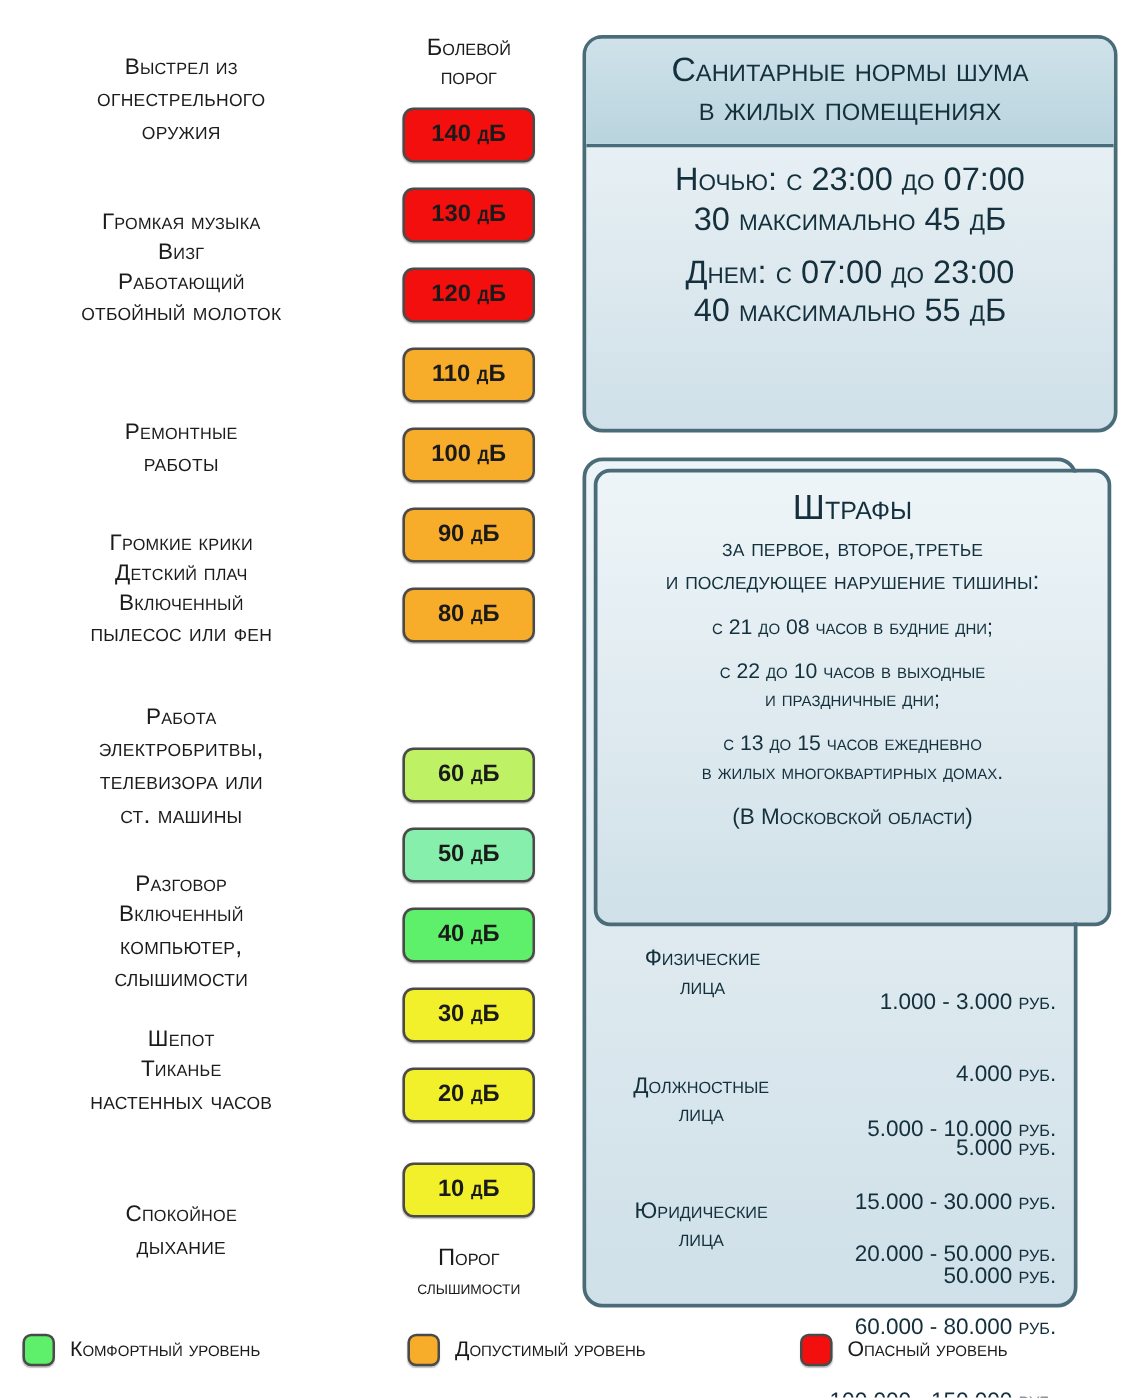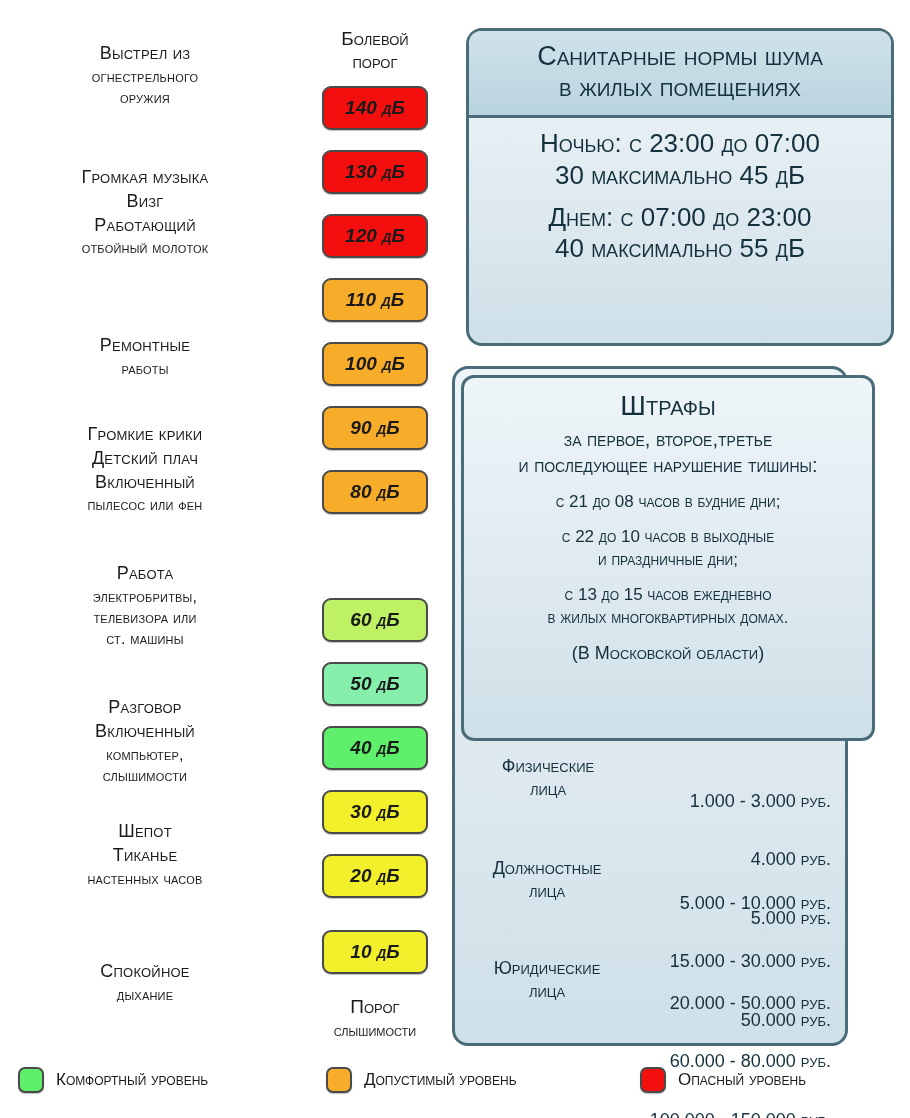--- a/index.html
+++ b/index.html
@@ -23,42 +23,42 @@
     text-align:center;
     font-size:16px;
     line-height:1.32;
     color:#1b1b1b;
     letter-spacing:.2px;
   }
   .desc .l{display:block;}
 
   
   .sc{font-variant:small-caps;font-size:18px;}
-  .sc-s{font-variant:small-caps;font-size:16px;}
+  .sc-s{font-variant:small-caps;font-size:20px;}
 
   
   .scale-col{position:absolute;left:300px;top:28px;width:150px;}
   .scale-title{
     text-align:center;font-variant:small-caps;font-size:19px;line-height:1.2;
     color:#1b1b1b;
   }
   .scale-foot{
     text-align:center;font-variant:small-caps;font-size:19px;line-height:1.2;
     color:#1b1b1b;position:absolute;left:0;top:968px;width:150px;
   }
   .db{
     position:absolute;left:22px;width:106px;height:44px;
     border:2px solid #4a4a4a;border-radius:9px;
     box-sizing:border-box;
     display:flex;align-items:center;justify-content:center;
     font-size:19px;font-weight:bold;color:#1a1a1a;
     font-variant:small-caps;
     box-shadow:0 1px 1px rgba(0,0,0,.25);
   }
-  .db span{font-variant:small-caps;font-style:italic;}
+  .db span{font-variant:small-caps;}
 
   
   .panel{
     position:absolute;
     border:3px solid #4a6b78;
     border-radius:16px;
     background:linear-gradient(180deg,#eef5f8 0%,#dde9ef 60%,#cfe0e8 100%);
     box-sizing:border-box;
   }
   .panel-head{
@@ -238,21 +238,21 @@
     </div>
     <div class="norms-body">
       <div class="norm-line">Ночью: с 23:00 до 07:00</div>
       <div class="norm-line">30 максимально 45 дБ</div>
       <div class="norm-gap"></div>
       <div class="norm-line">Днем: с 07:00 до 23:00</div>
       <div class="norm-line">40 максимально 55 дБ</div>
     </div>
   </div>
 
-  <div class="panel" style="left:452px;top:366px;width:396px;height:680px">
+  <div class="panel" style="left:466px;top:366px;width:396px;height:680px">
 
     <div class="panel" style="left:6px;top:6px;width:414px;height:366px;border-radius:13px;">
       <div class="fines-title">Штрафы</div>
       <div class="fines-sub">за первое, второе,третье</div>
       <div class="fines-sub">и последующее нарушение тишины:</div>
 
       <div class="fines-item">
         <div>с 21 до 08 часов в будние дни;</div>
       </div>
       <div class="fines-item">

